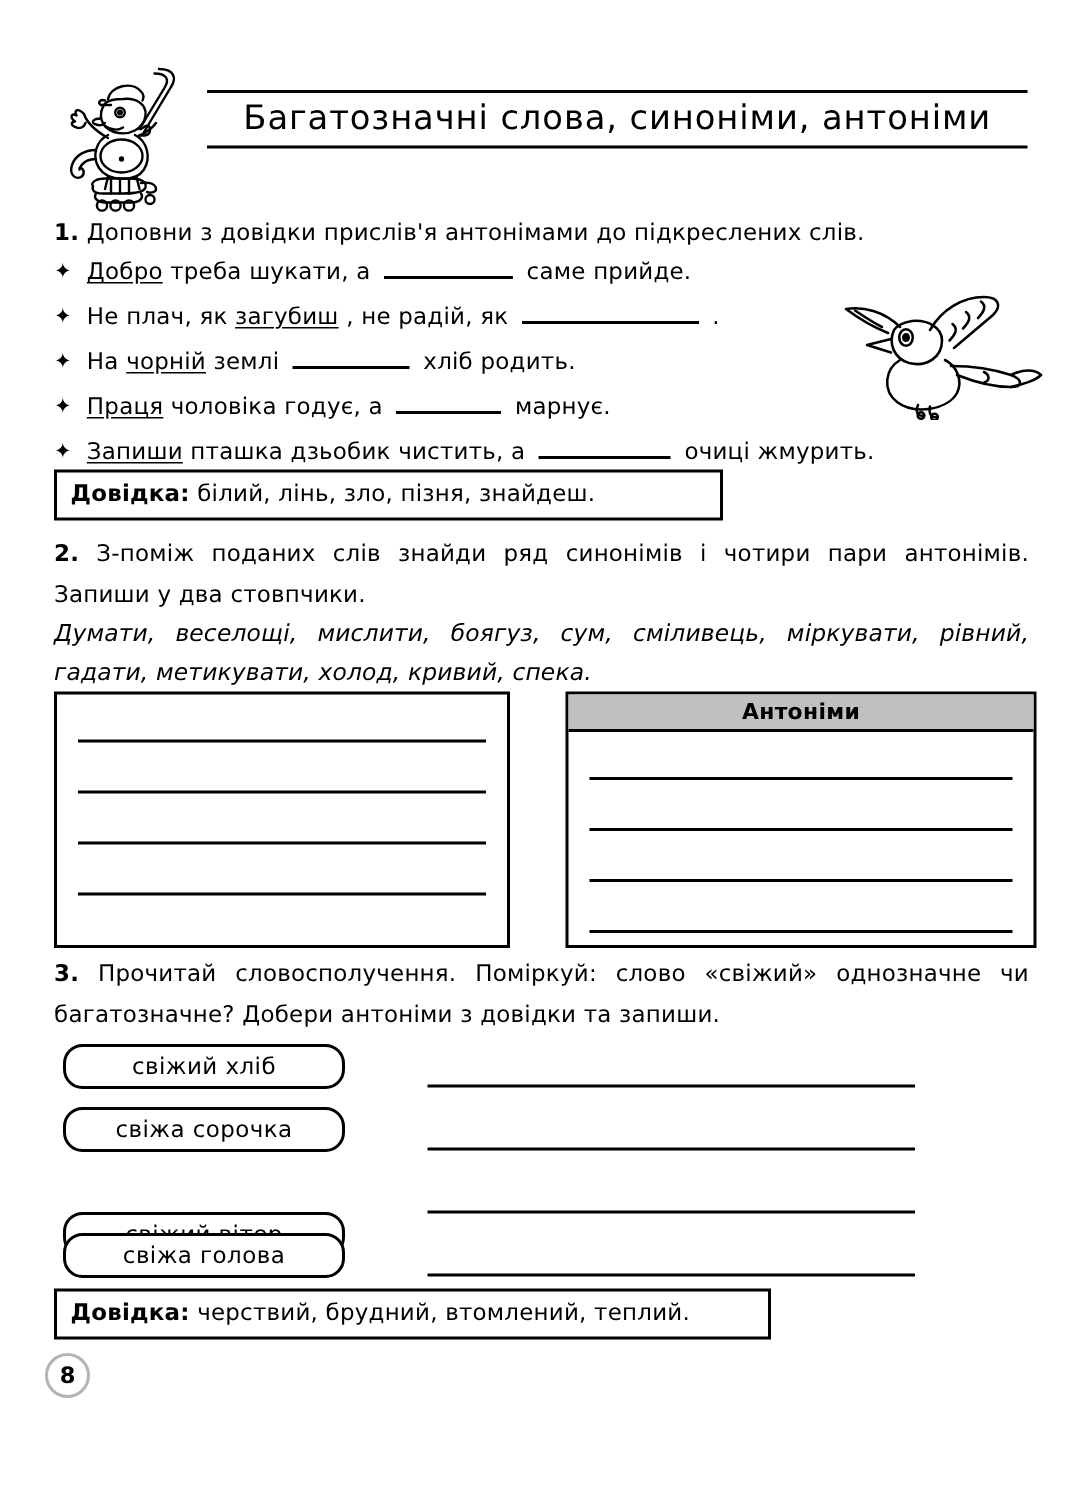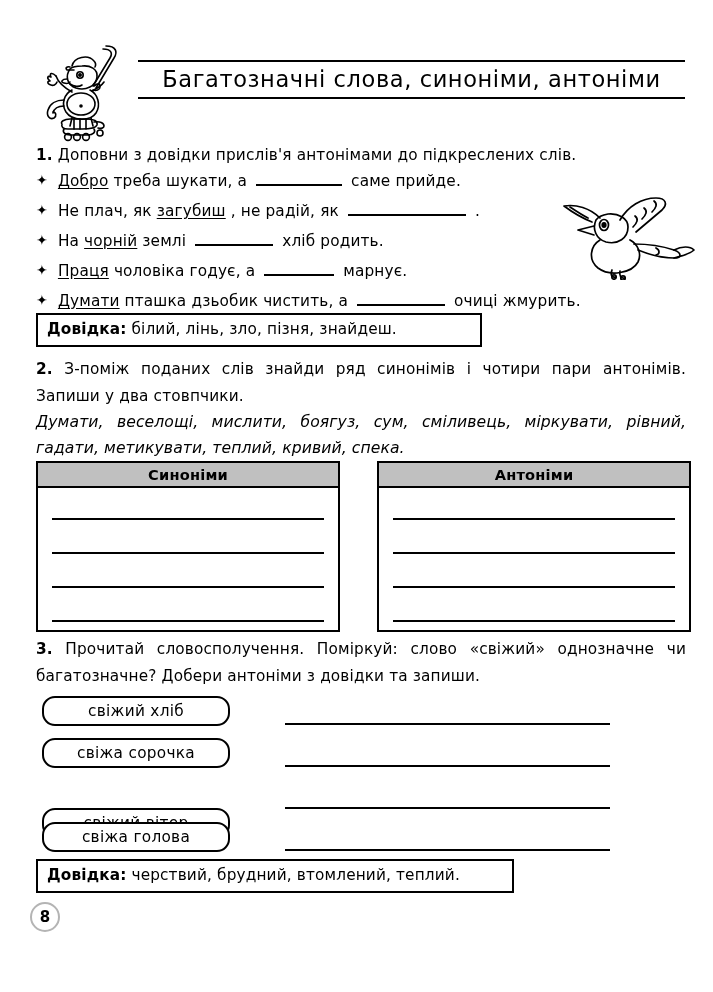--- a/index.html
+++ b/index.html
@@ -286,21 +286,21 @@
   <div class="prow" style="top:261px;">
     <span class="star">✦</span>
     <span class="ul">Праця</span>
     <span> чоловіка годує, а </span>
     <span class="blank" style="width:70px;"></span>
     <span> марнує.</span>
   </div>
 
   <div class="prow" style="top:291px;">
     <span class="star">✦</span>
-    <span class="ul">Думати</span>
+    <span class="ul">Запиши</span>
     <span> пташка дзьобик чистить, а </span>
     <span class="blank" style="width:88px;"></span>
     <span> очиці жмурить.</span>
   </div>
 
   <div class="bird">
     <svg viewBox="0 0 150 88" width="150" height="88">
       <g fill="none" stroke="#000" stroke-width="1.7" stroke-linecap="round" stroke-linejoin="round">
 
         <path d="M64 28 C 72 14, 86 6, 100 6 C 110 6, 112 12, 106 18 L 80 40"></path>
@@ -336,24 +336,23 @@
   <div class="refbox" style="left:36px; top:313px; width:446px;">
     <span class="lbl">Довідка:</span>
     <span>білий,  лінь,  зло,  пізня,  знайдеш.</span>
   </div>
 
   <div class="instr just" style="left:36px; top:356px; width:650px;">
     <b>2.</b>
     <span>З-поміж поданих слів знайди ряд синонімів і чотири пари антонімів. Запиши у два стовпчики.</span>
   </div>
 
-  <div class="wordlist just" style="left:36px; top:409px; width:650px;">Думати, веселощі, мислити, боягуз, сум, смiливець, мiркувати, рівний, гадати, метикувати, теплий, кривий, спека.</div>
+  <div class="wordlist just" style="left:36px; top:409px; width:650px;">Думати, веселощі, мислити, боягуз, сум, смiливець, мiркувати, рівний, гадати, метикувати, холод, кривий, спека.</div>
 
   <div class="tbl" style="left:36px; top:461px; width:304px; height:171px;">
-    <div class="tbl-head">Синоніми</div>
     <div class="tbl-body">
       <div class="wline" style="top:30px;"></div>
       <div class="wline" style="top:64px;"></div>
       <div class="wline" style="top:98px;"></div>
       <div class="wline" style="top:132px;"></div>
     </div>
   </div>
 
   <div class="tbl" style="left:377px; top:461px; width:314px; height:171px;">
     <div class="tbl-head">Антоніми</div>

